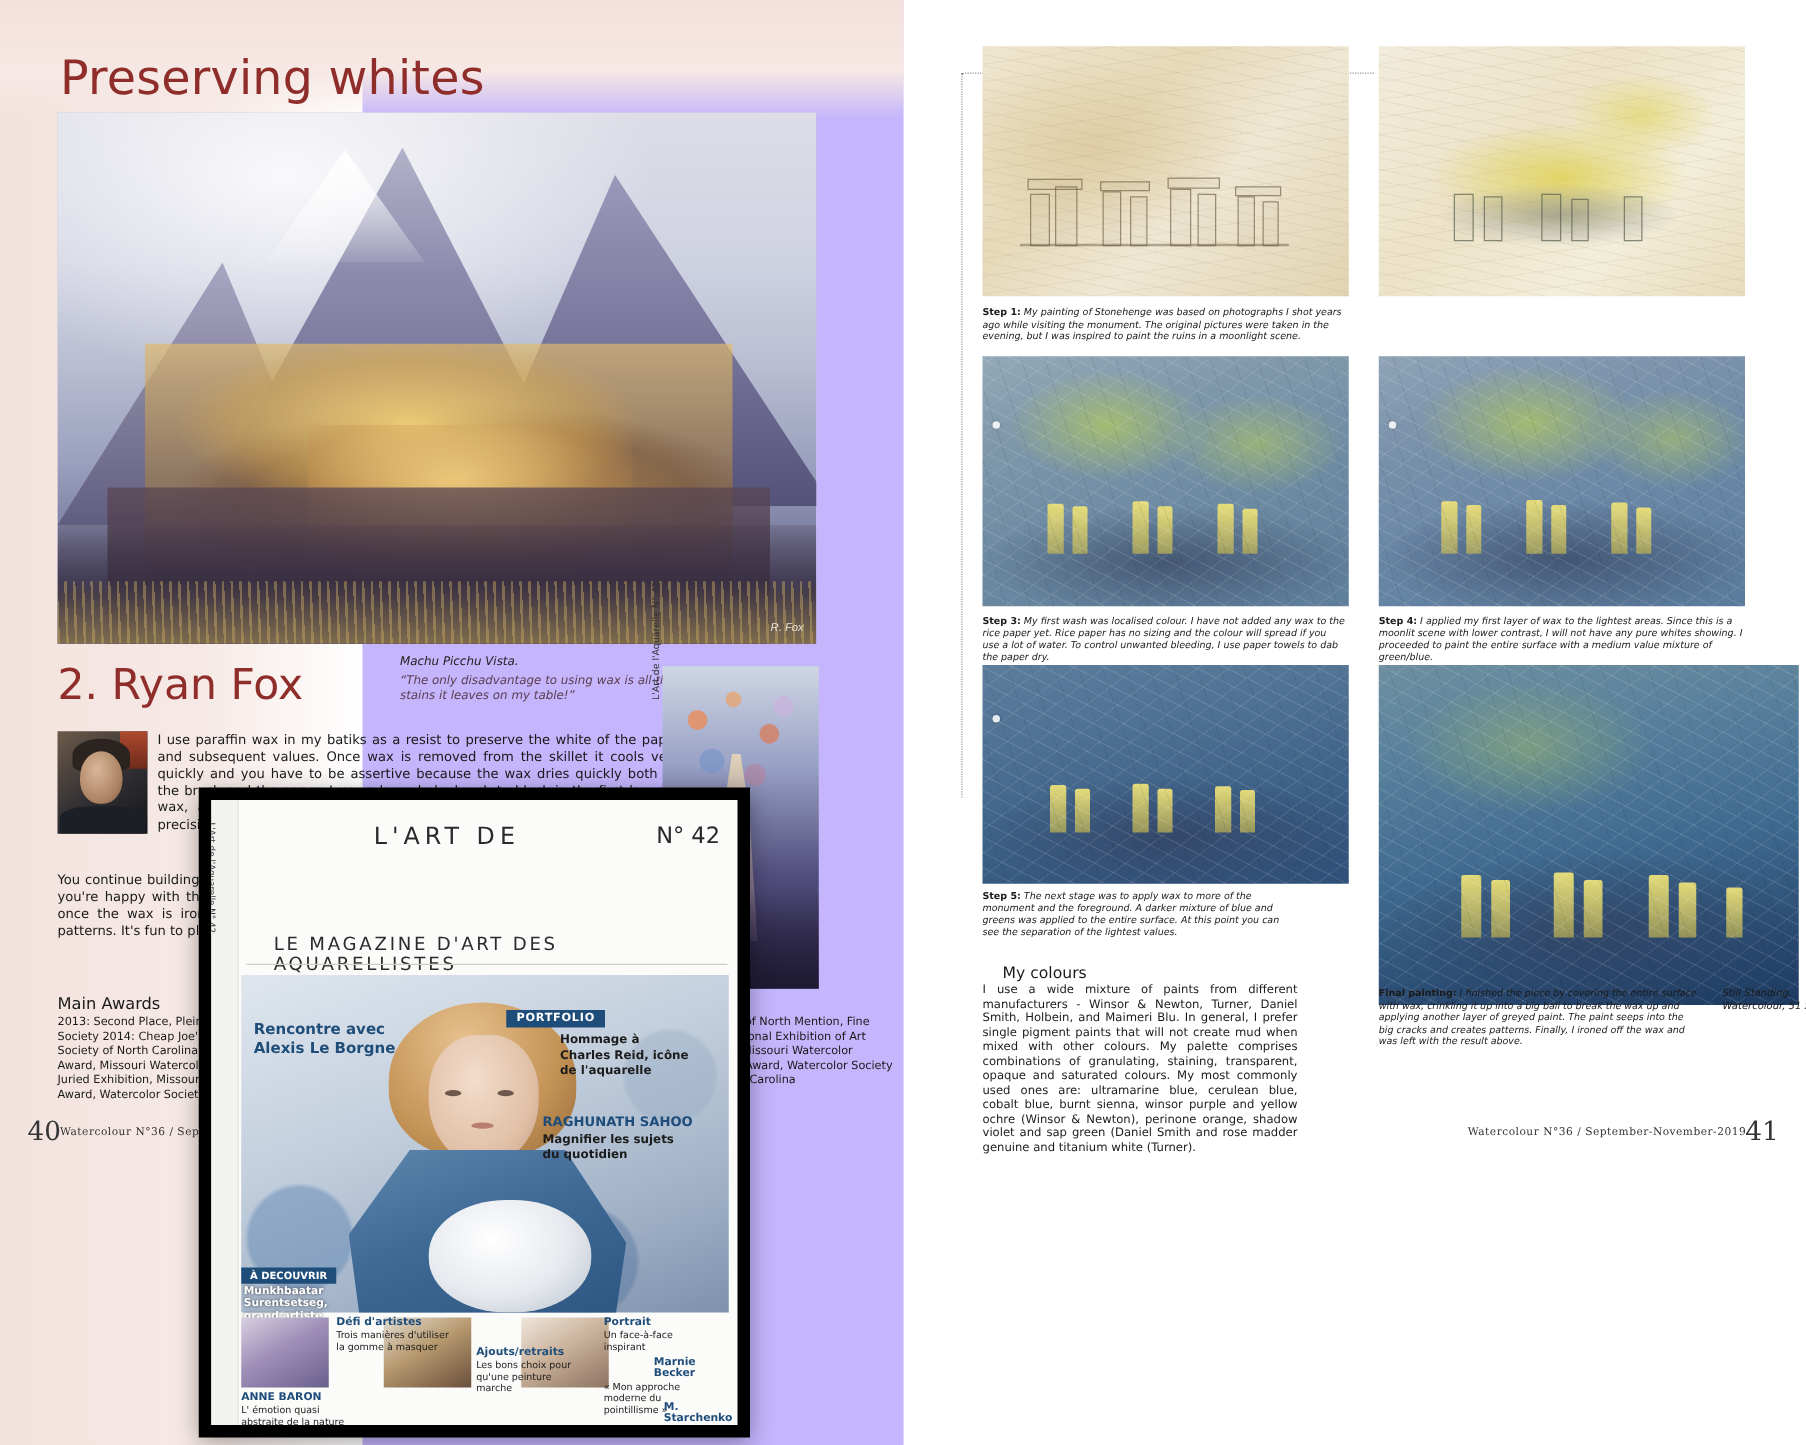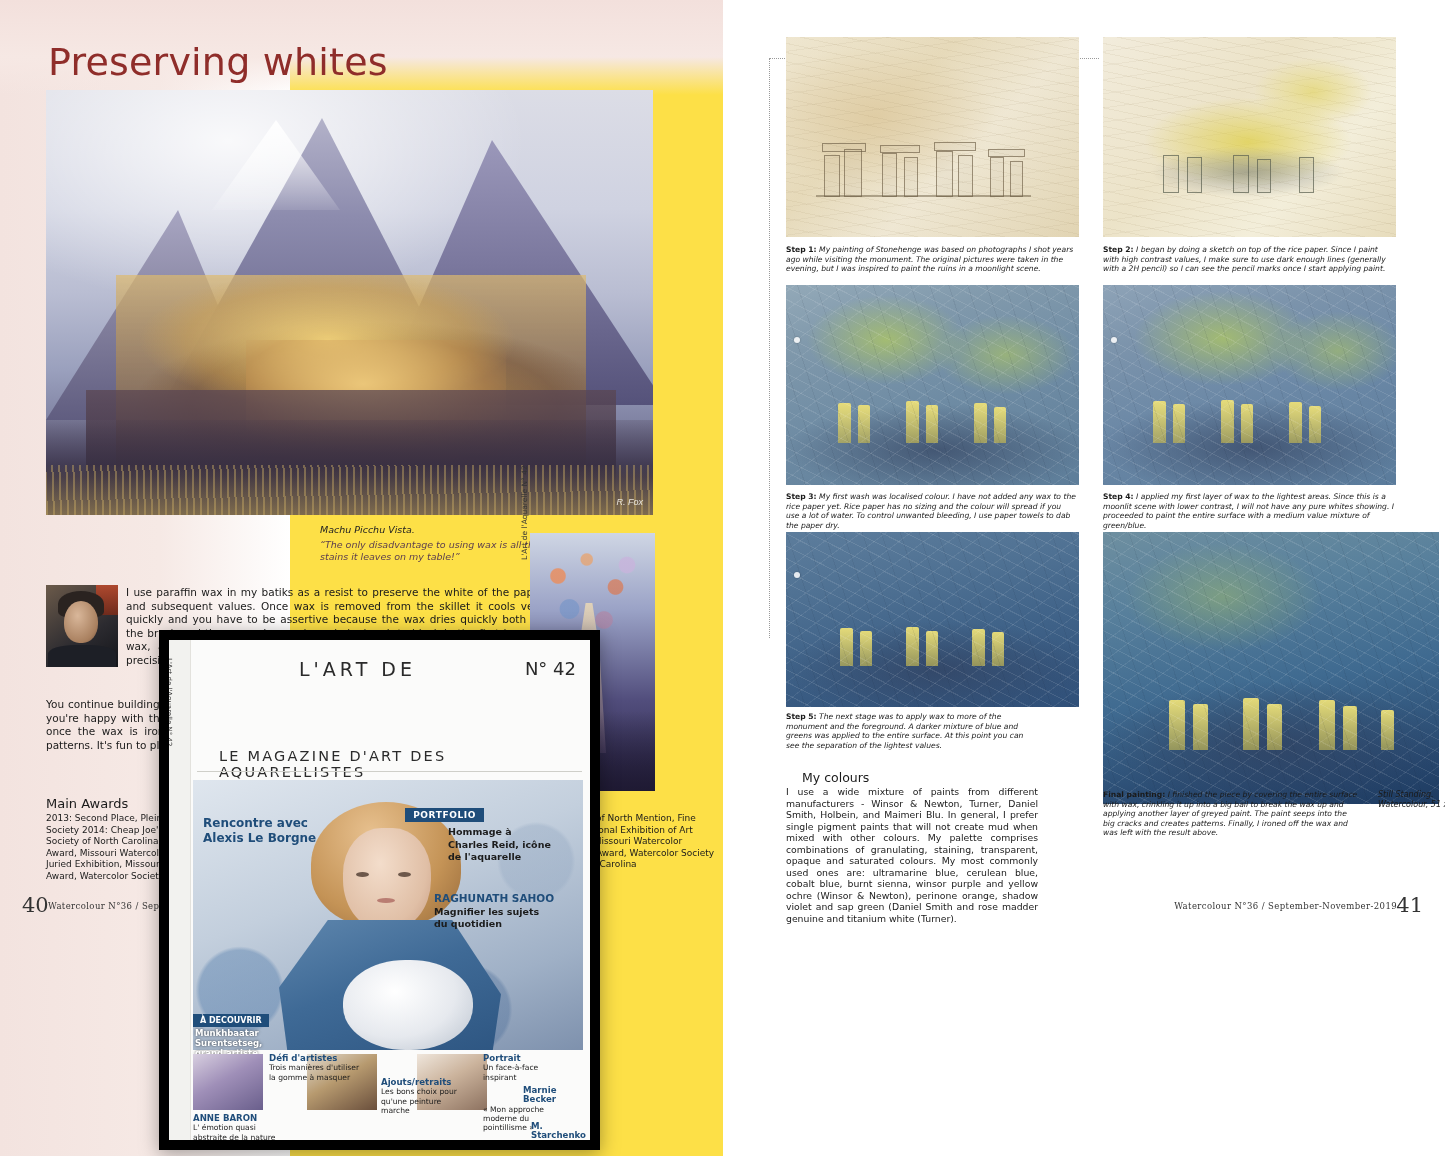--- a/index.html
+++ b/index.html
@@ -14,21 +14,21 @@
     height: 1156px;
     overflow: hidden;
     background: #ffffff;
   }
 
   
   #left-page {
     position: absolute;
     left: 0; top: 0;
     width: 723px; height: 1156px;
-    background: #fde047;
+    background: #c4b5fd;
   }
   .tint-band {
     position: absolute;
     left: 0; top: 0;
     width: 290px; height: 1156px;
     background: linear-gradient(to right, #f3e3df 0%, #f6e9e5 55%, #ffffff 100%);
   }
   .tint-band2 {
     position: absolute;
     left: 0; top: 0;
@@ -577,20 +577,21 @@
       <div class="foreground"></div>
       <div class="grass"></div>
       <div class="sig">R. Fox</div>
     </div>
 
     <div id="caption-machu" class="caption-italic">
       <div class="title">Machu Picchu Vista.</div>
       <div class="quote">“The only disadvantage to using wax is all the oily stains it leaves on my table!”</div>
     </div>
 
+    <div id="section-title">2. Ryan Fox</div>
 
     <div id="portrait">
       <div class="corner"></div>
       <div class="hair"></div>
       <div class="face"></div>
       <div class="shoulders"></div>
     </div>
 
     <div id="body-1" class="body-text">I use paraffin wax in my batiks as a resist to preserve the white of the paper and subsequent values. Once wax is removed from the skillet it cools very quickly and you have to be assertive because the wax dries quickly both on the brush and the paper. I use a large hake brush to block in the first layer of wax, and a smaller rigger or round brush for shapes that require more precision. Basically you wax the areas that you want to preserve.</div>
     <div id="body-2" class="body-text">You continue building up layers of paint and then wax where you want to put any wax. When you're happy with the painting, you can create cracks in the wax, apply a dark wash, and once the wax is ironed off, you're left with an image that has interesting textures and patterns. It's fun to play with hot wax! My advice is to try it.</div>
@@ -643,24 +644,20 @@
     <div id="step2-img" class="step-img">
       <div class="fibers"></div>
       <div class="wash-yellow" style="left:40px; top:60px; width:210px; height:90px;"></div>
       <div class="wash-yellow" style="left:150px; top:20px; width:120px; height:70px; opacity:.7;"></div>
       <div class="wash-grey" style="left:50px; top:110px; width:190px; height:50px;"></div>
       <div class="sketch-stone" style="left:60px; top:118px; width:16px; height:38px; border-color:rgba(90,95,80,0.7);"></div>
       <div class="sketch-stone" style="left:84px; top:120px; width:15px; height:36px; border-color:rgba(90,95,80,0.7);"></div>
       <div class="sketch-stone" style="left:130px; top:118px; width:16px; height:38px; border-color:rgba(90,95,80,0.7);"></div>
       <div class="sketch-stone" style="left:154px; top:122px; width:14px; height:34px; border-color:rgba(90,95,80,0.7);"></div>
       <div class="sketch-stone" style="left:196px; top:120px; width:15px; height:36px; border-color:rgba(90,95,80,0.7);"></div>
-    </div>
-    <div class="step-cap" style="left:380px; top:245px; width:292px;">
-      <b>Step 2:</b>
-      <span>I began by doing a sketch on top of the rice paper. Since I paint with high contrast values, I make sure to use dark enough lines (generally with a 2H pencil) so I can see the pencil marks once I start applying paint.</span>
     </div>
 
     <div id="step3-img" class="step-img">
       <div class="green-blob" style="left:20px; top:10px; width:160px; height:90px;"></div>
       <div class="green-blob" style="left:150px; top:30px; width:140px; height:80px; opacity:.8;"></div>
       <div class="dark-blob" style="left:0px; top:120px; width:300px; height:90px;"></div>
       <div class="stone-yellow" style="left:52px; top:118px; width:13px; height:40px;"></div>
       <div class="stone-yellow" style="left:72px; top:120px; width:12px; height:38px;"></div>
       <div class="stone-yellow" style="left:120px; top:116px; width:13px; height:42px;"></div>
       <div class="stone-yellow" style="left:140px; top:120px; width:12px; height:38px;"></div>

